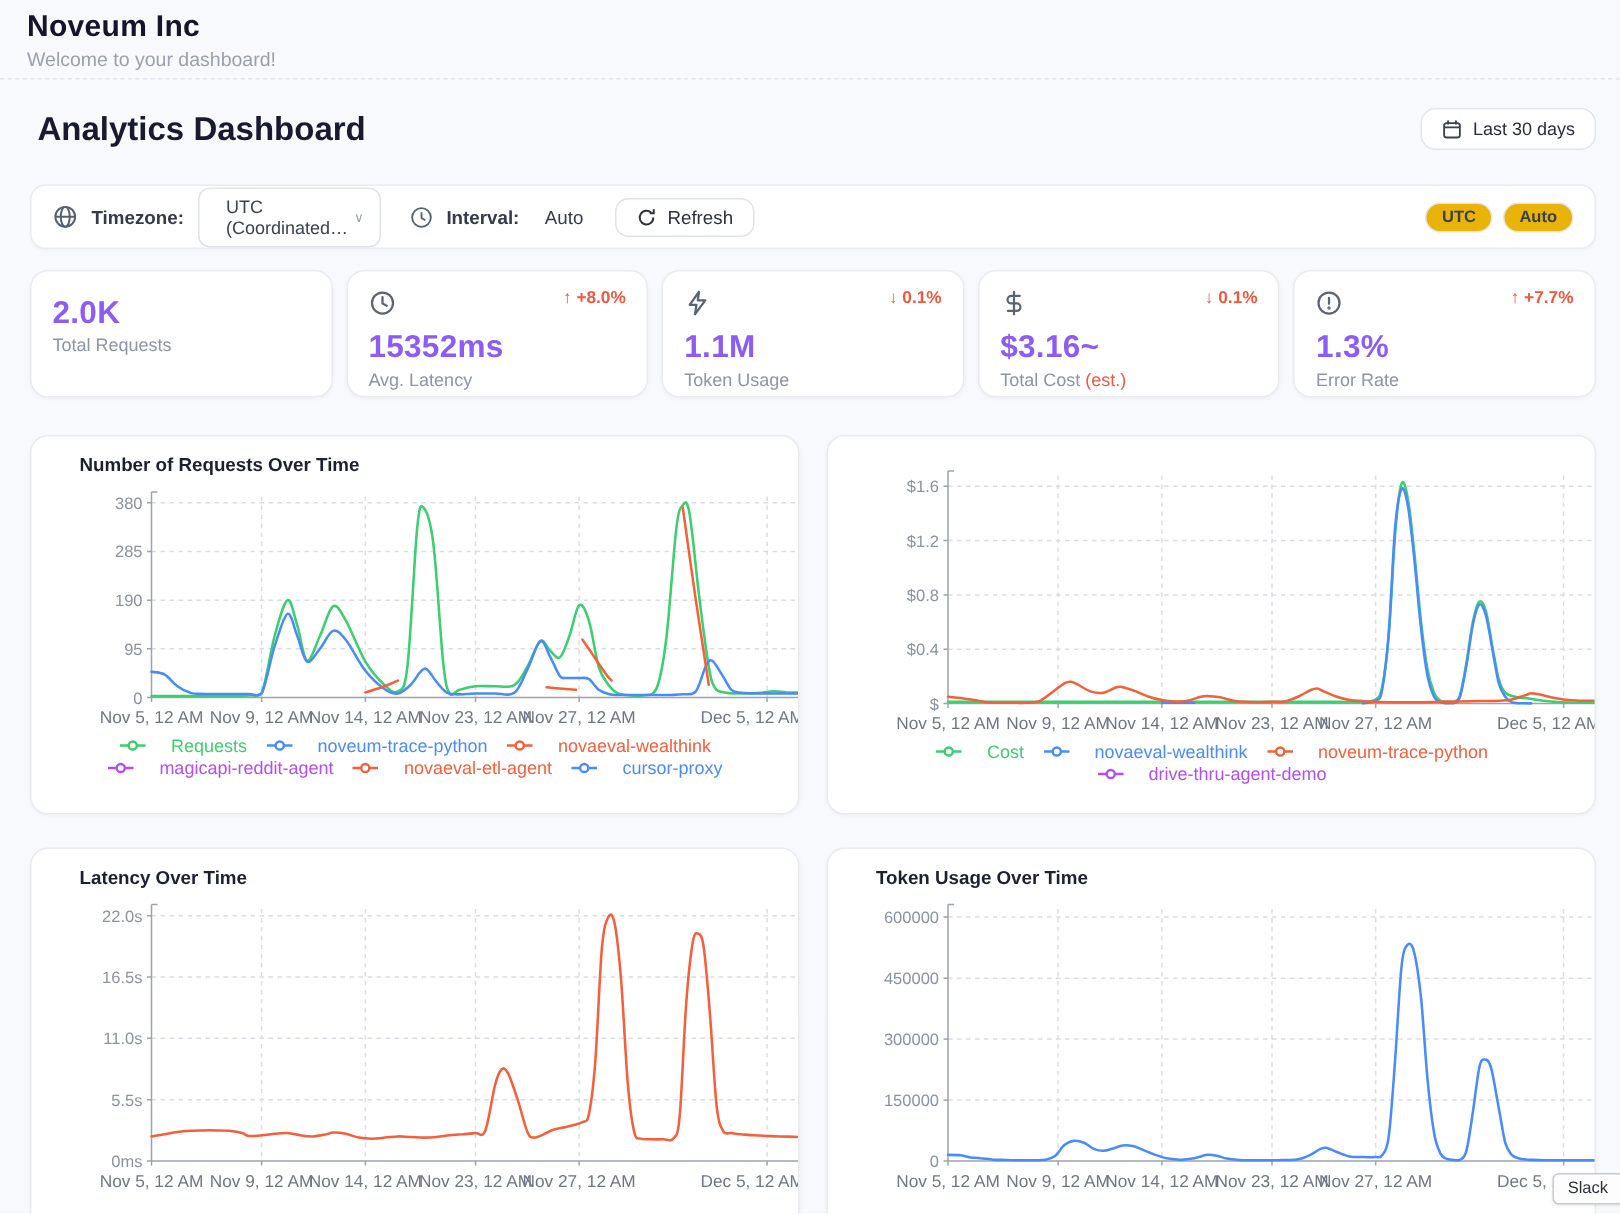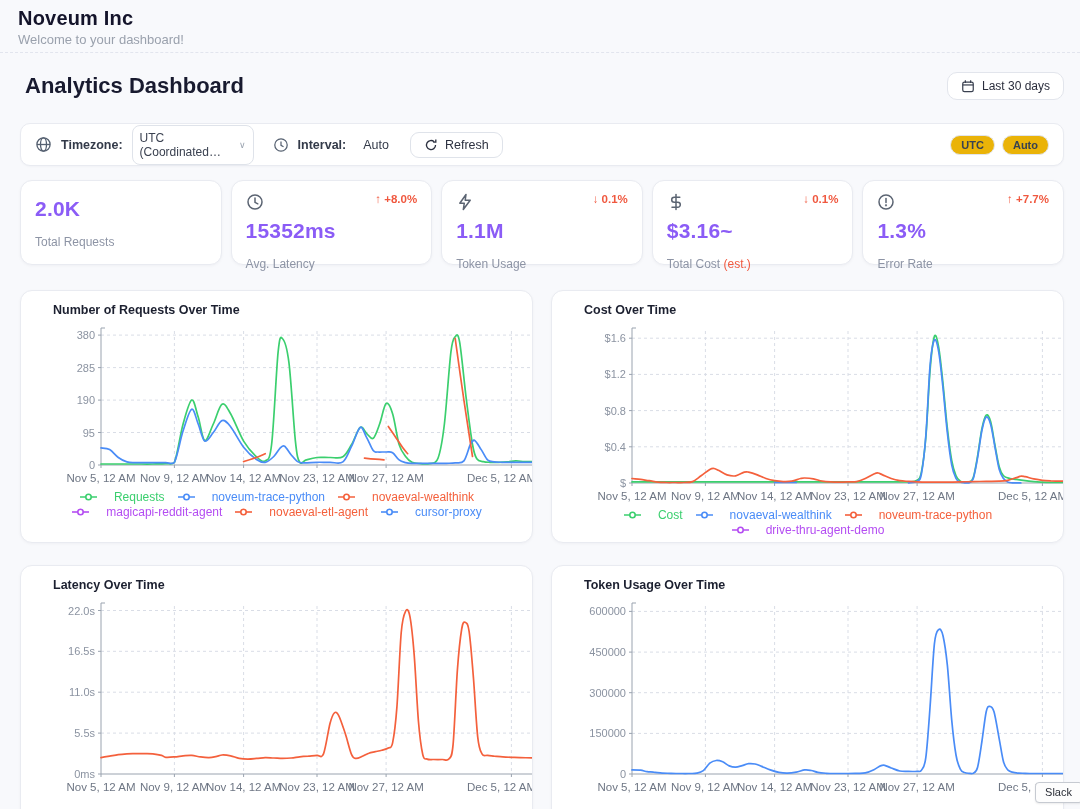--- a/index.html
+++ b/index.html
@@ -21,39 +21,39 @@
     border:1px solid #e2e5ec; border-radius:10px; padding:6px 13px; font-size:12px;
     color:#2a2d3c; cursor:pointer; }
   
   .toolbar { position:absolute; top:123px; left:20px; right:16px; height:43px;
     background:#fff; border:1px solid #e9ebf1; border-radius:10px;
     display:flex; align-items:center; padding:0 14px; gap:9px;
     box-shadow:0 1px 2px rgba(20,24,50,.03); }
   .tb-label { font-size:12.5px; color:#333a49; font-weight:600; }
   .tb-value { font-size:12.5px; color:#333a49; margin-left:8px; }
   .tz-select { display:inline-flex; align-items:center; justify-content:space-between;
-    width:122px; border:1px solid #dfe3ea; border-radius:8px; padding:5px 7px;
+    width:122px; border:1px solid #dfe3ea; border-radius:8px; padding:5px 18px;
     font-size:12px; color:#3a4150; background:#fff; cursor:pointer; }
   .chev { color:#9aa3b0; font-size:9px; margin-left:4px; }
   .refresh-btn { display:inline-flex; align-items:center; gap:7px; border:1px solid #dfe3ea;
     background:#fff; border-radius:9px; padding:5px 13px; font-size:12.5px; color:#2c3140;
     margin-left:12px; cursor:pointer; }
   .tb-right { margin-left:auto; display:flex; gap:7px; }
   .pill { border:1px solid #e2e5ec; background:#eab308; border-radius:999px;
     padding:3px 10px; font-size:11px; color:#374151; font-weight:600; }
   
   .stats { position:absolute; top:180px; left:20px; right:16px;
     display:grid; grid-template-columns:repeat(5,1fr); gap:9px; }
   .stat-card { background:#fff; border:1px solid #e9ebf1; border-radius:12px;
     padding:12px 14px; height:85px; box-shadow:0 1px 3px rgba(20,24,50,.04); }
   .stat-top { display:flex; justify-content:space-between; align-items:flex-start; }
   .stat-icon { color:#5b6472; }
   .delta { font-size:11.5px; font-weight:600; color:#f0583f; white-space:nowrap; }
   .stat-value { font-size:21px; font-weight:700; color:#8b5cf6; margin-top:4px; letter-spacing:.2px; }
-  .stat-label { font-size:12px; color:#8d94a5; margin-top:14px; }
+  .stat-label { font-size:12px; color:#8d94a5; margin-top:2px; }
   .stat-label .est { color:#f0583f; }
   
   .charts { position:absolute; top:290px; left:20px; right:16px;
     display:grid; grid-template-columns:1fr 1fr; column-gap:18px;
     grid-template-rows:253px 280px; row-gap:22px; }
   .chart-card { background:#fff; border:1px solid #e9ebf1; border-radius:12px;
     padding:12px 32px; box-shadow:0 1px 3px rgba(20,24,50,.04); overflow:hidden; }
   .chart-title { font-size:12.5px; font-weight:700; color:#1c2030; }
   .chart-svg { display:block; margin-top:4px; }
   .grid  { stroke:#d9dde6; stroke-width:1; stroke-dasharray:3 3; }
@@ -265,21 +265,20 @@
           <span class="legend-item" style="color:#4a8cf7">
             <svg width="19" height="10">
               <line x1="1" y1="5" x2="18" y2="5" stroke="#4a8cf7" stroke-width="1.6"></line>
               <circle cx="9.5" cy="5" r="2.7" fill="#fff" stroke="#4a8cf7" stroke-width="1.6"></circle>
             </svg>
             <span>cursor-proxy</span>
           </span>
         </div>
     </div>
     <div class="chart-card">
-      <div class="chart-title">Cost Over Time</div>
       <svg class="chart-svg" width="485" height="184">
           <line x1="45" y1="162" x2="48" y2="162" class="axis"></line>
           <text x="42" y="166" class="ytick">$</text>
           <line x1="48" y1="125.8" x2="480" y2="125.8" class="grid"></line>
           <line x1="45" y1="125.8" x2="48" y2="125.8" class="axis"></line>
           <text x="42" y="129.8" class="ytick">$0.4</text>
           <line x1="48" y1="89.6" x2="480" y2="89.6" class="grid"></line>
           <line x1="45" y1="89.6" x2="48" y2="89.6" class="axis"></line>
           <text x="42" y="93.6" class="ytick">$0.8</text>
           <line x1="48" y1="53.4" x2="480" y2="53.4" class="grid"></line>

